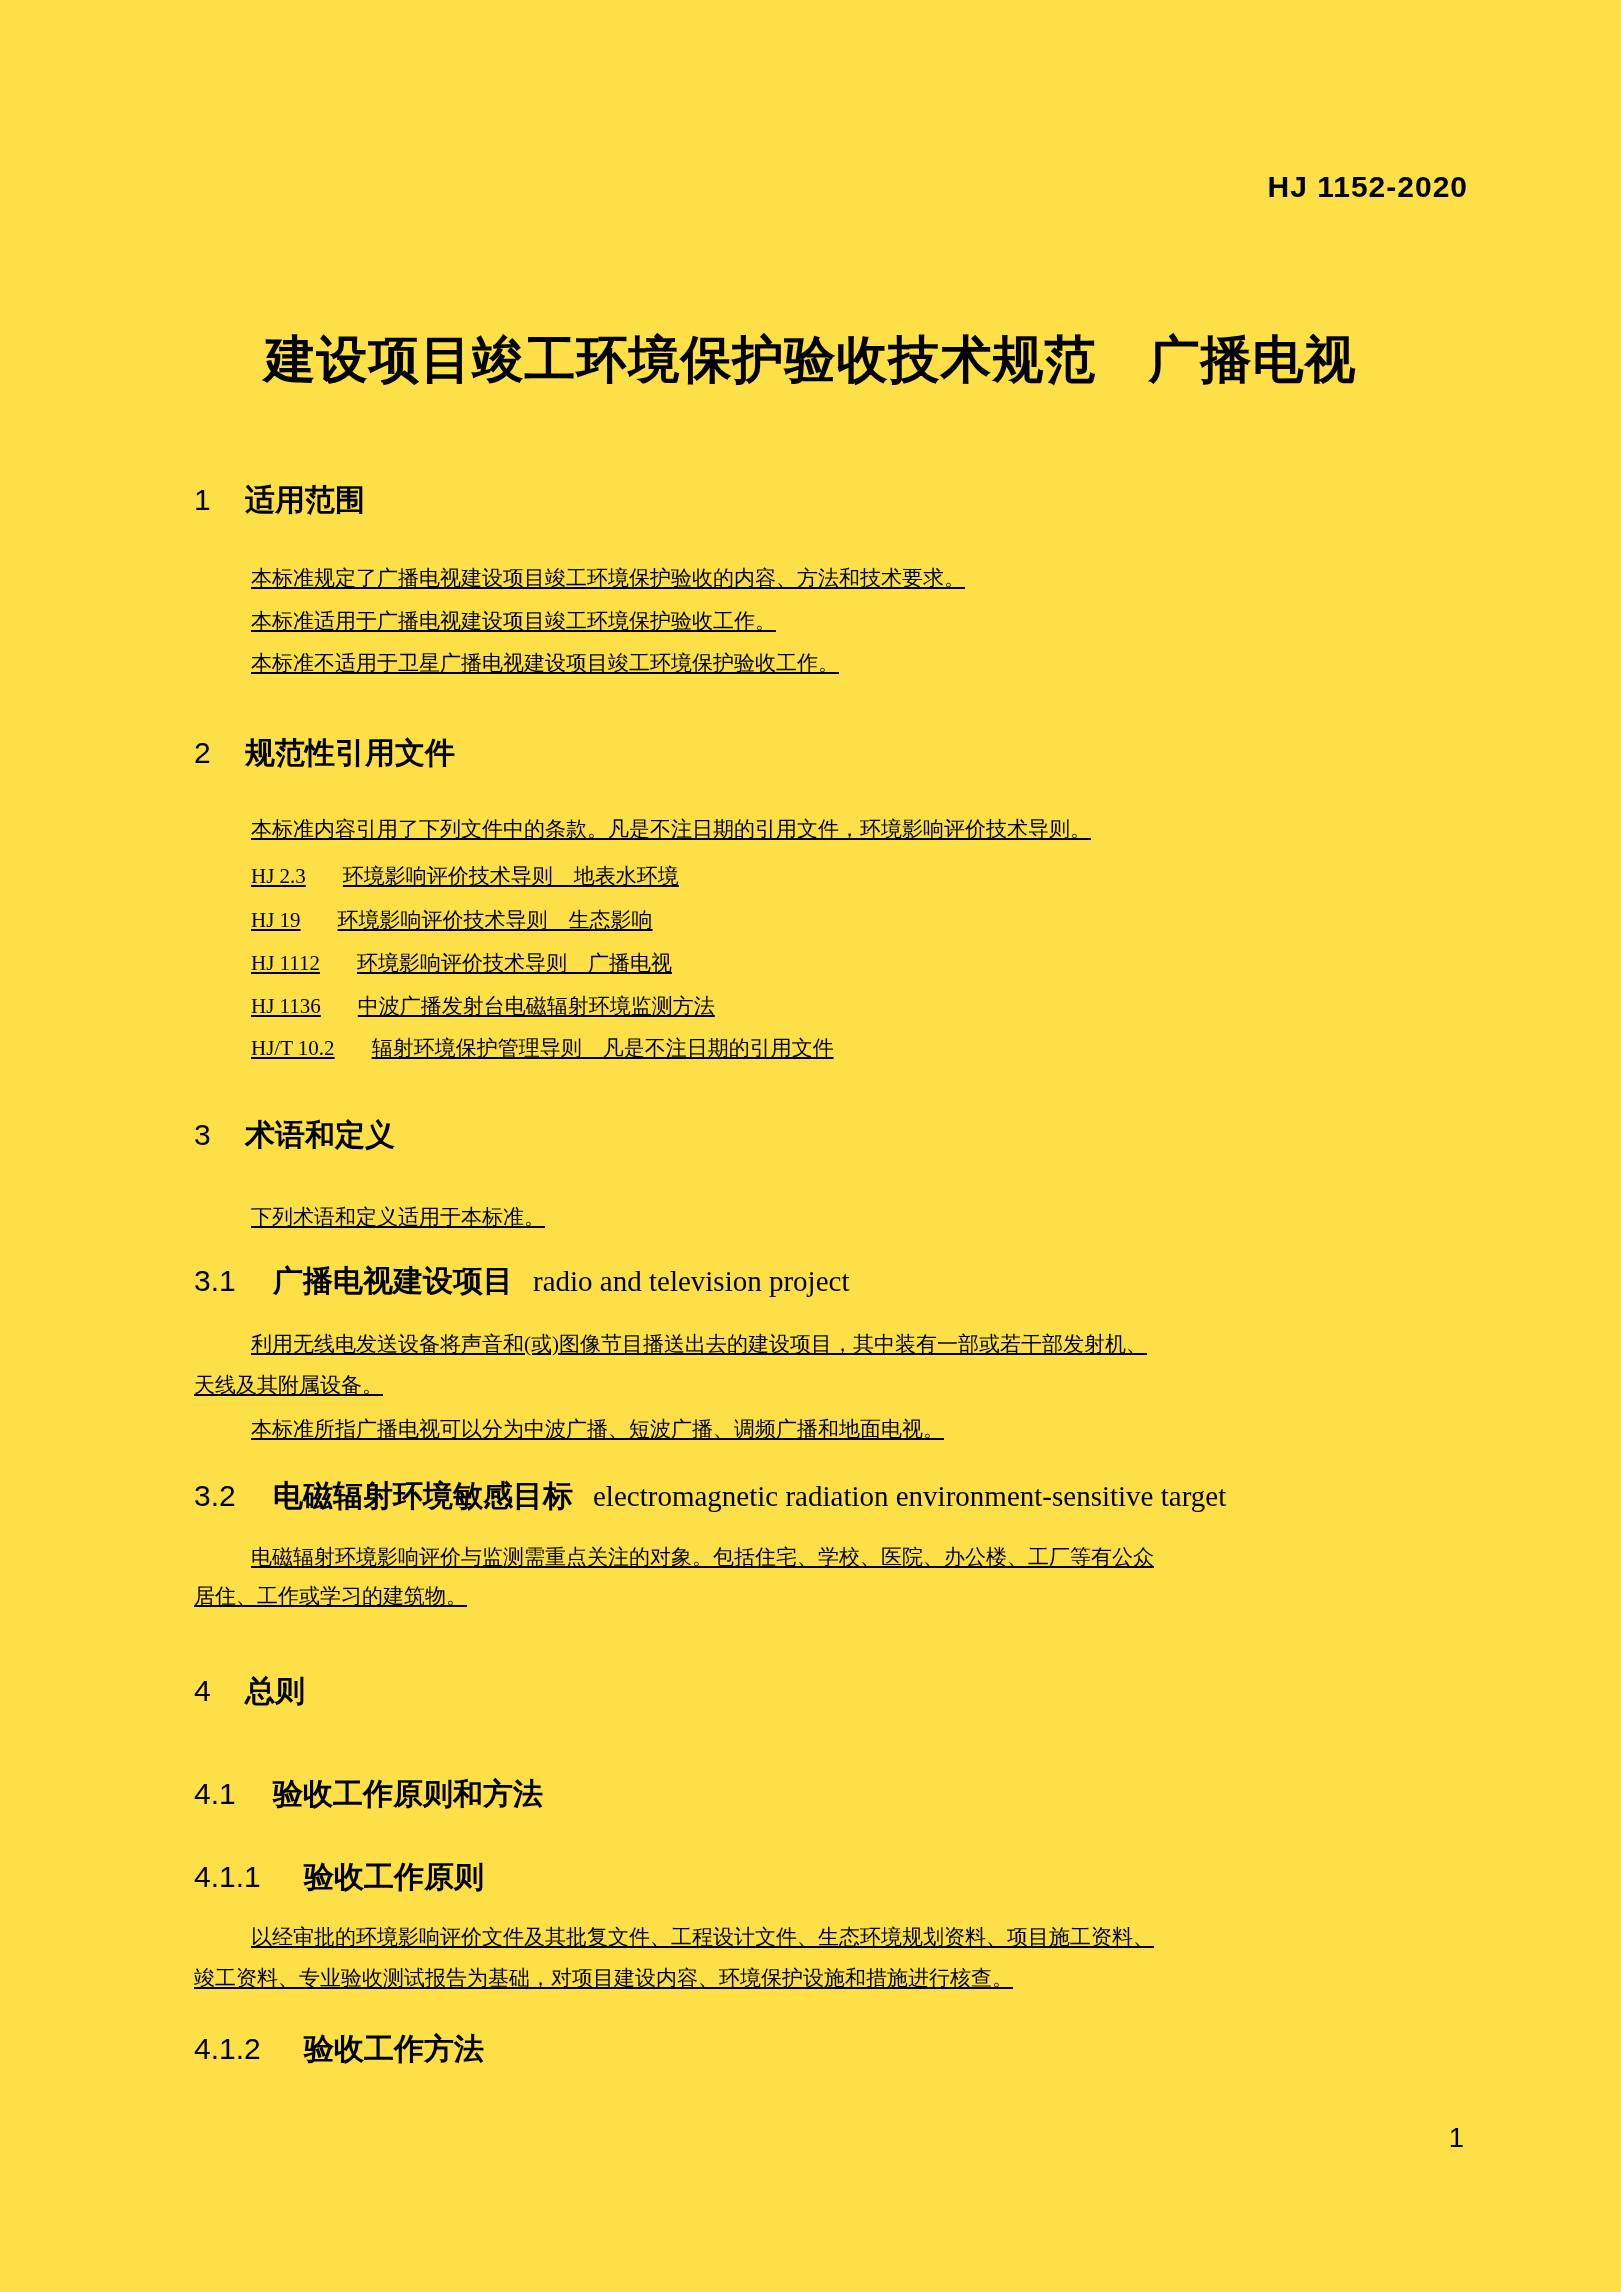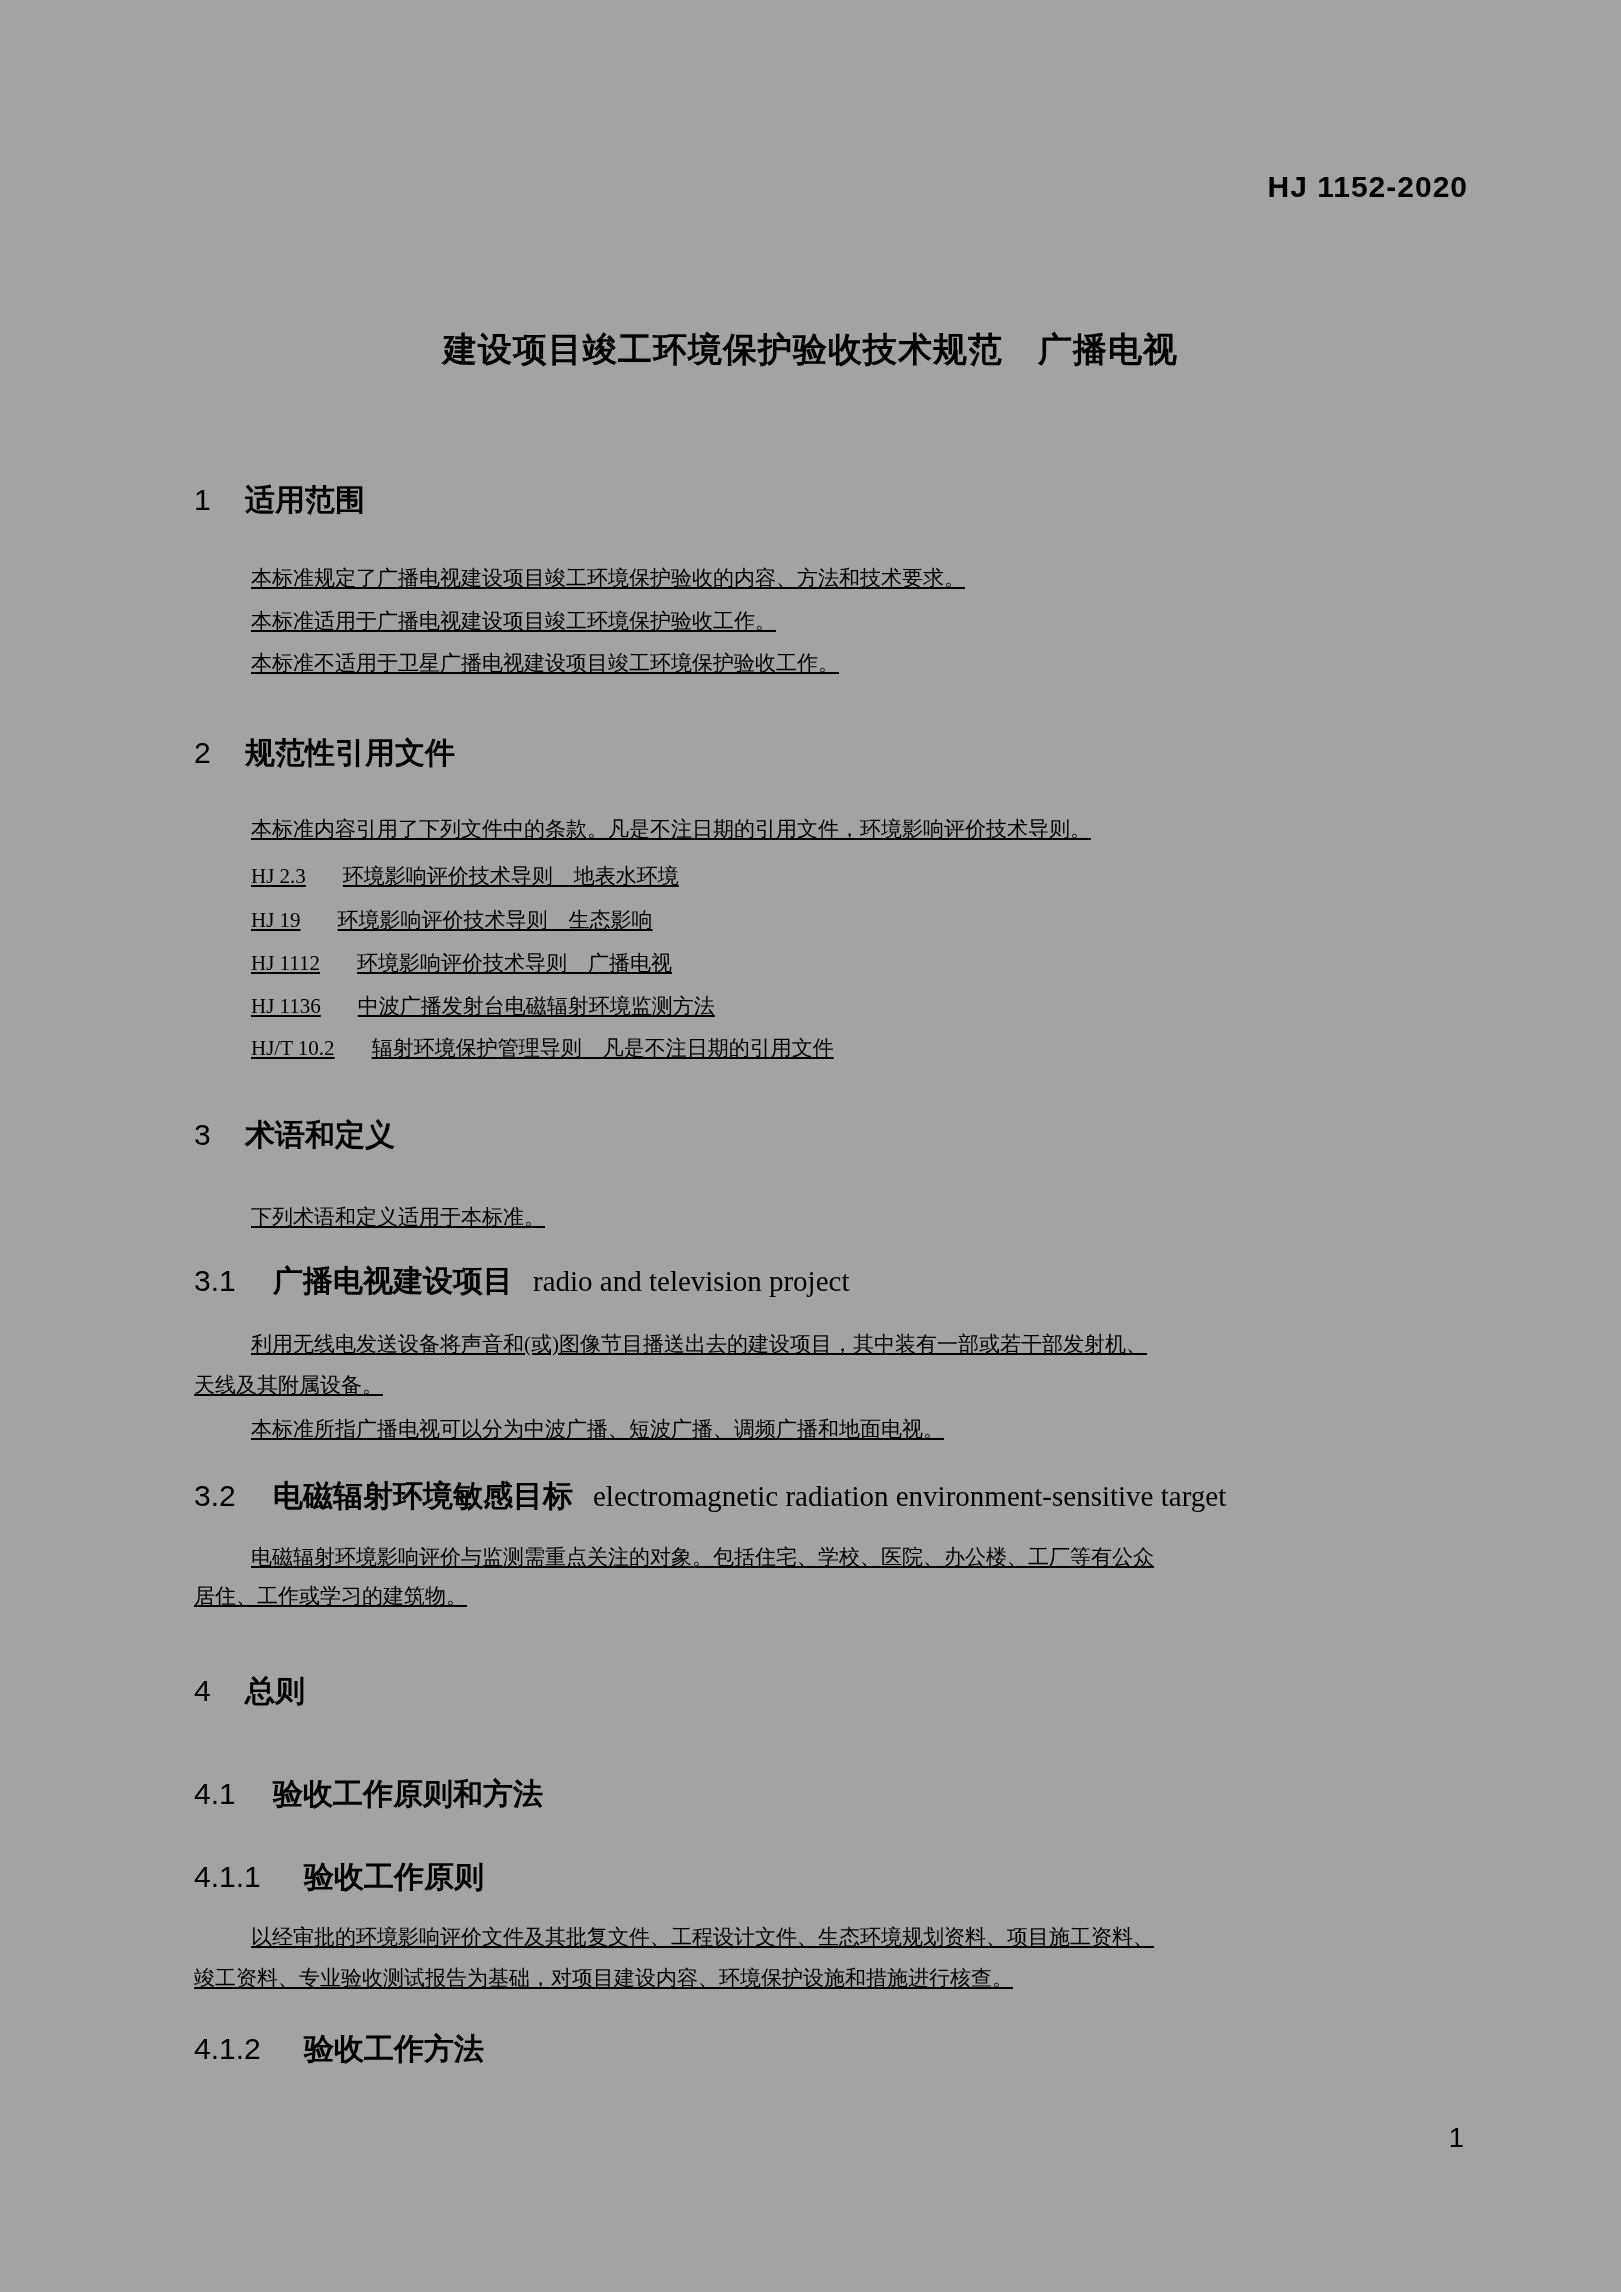--- a/index.html
+++ b/index.html
@@ -1,36 +1,36 @@
 <!DOCTYPE html>
 <html><head>
 <meta charset="utf-8">
 <style>
   html,body{margin:0;padding:0;background:#888;}
   .page{
     position:relative;
     width:1621px;height:2293px;
     margin:0 auto;
-    background:#a3a3a3;
+    background:#fde047;
     color:#000;
     overflow:hidden;
     font-family:"Liberation Serif", serif;
   }
   .abs{position:absolute;white-space:nowrap;line-height:1.2;}
   
   .doc-number{
     right:153px;top:169px;
     font-family:"Liberation Sans", sans-serif;
     font-weight:600;font-size:30px;letter-spacing:1px;
   }
   
   .doc-title{
     left:0;top:329px;width:100%;text-align:center;
     font-family:"Liberation Sans", sans-serif;
-    font-weight:bold;font-size:34px;letter-spacing:1px;
+    font-weight:bold;font-size:51px;letter-spacing:1px;
   }
   
   .h{left:194px;font-size:30px;}
   .h .hnum{
     display:inline-block;
     font-family:"Liberation Sans", sans-serif;
     font-weight:normal;
   }
   .h .w1{width:51px;}
   .h .w2{width:79px;}

